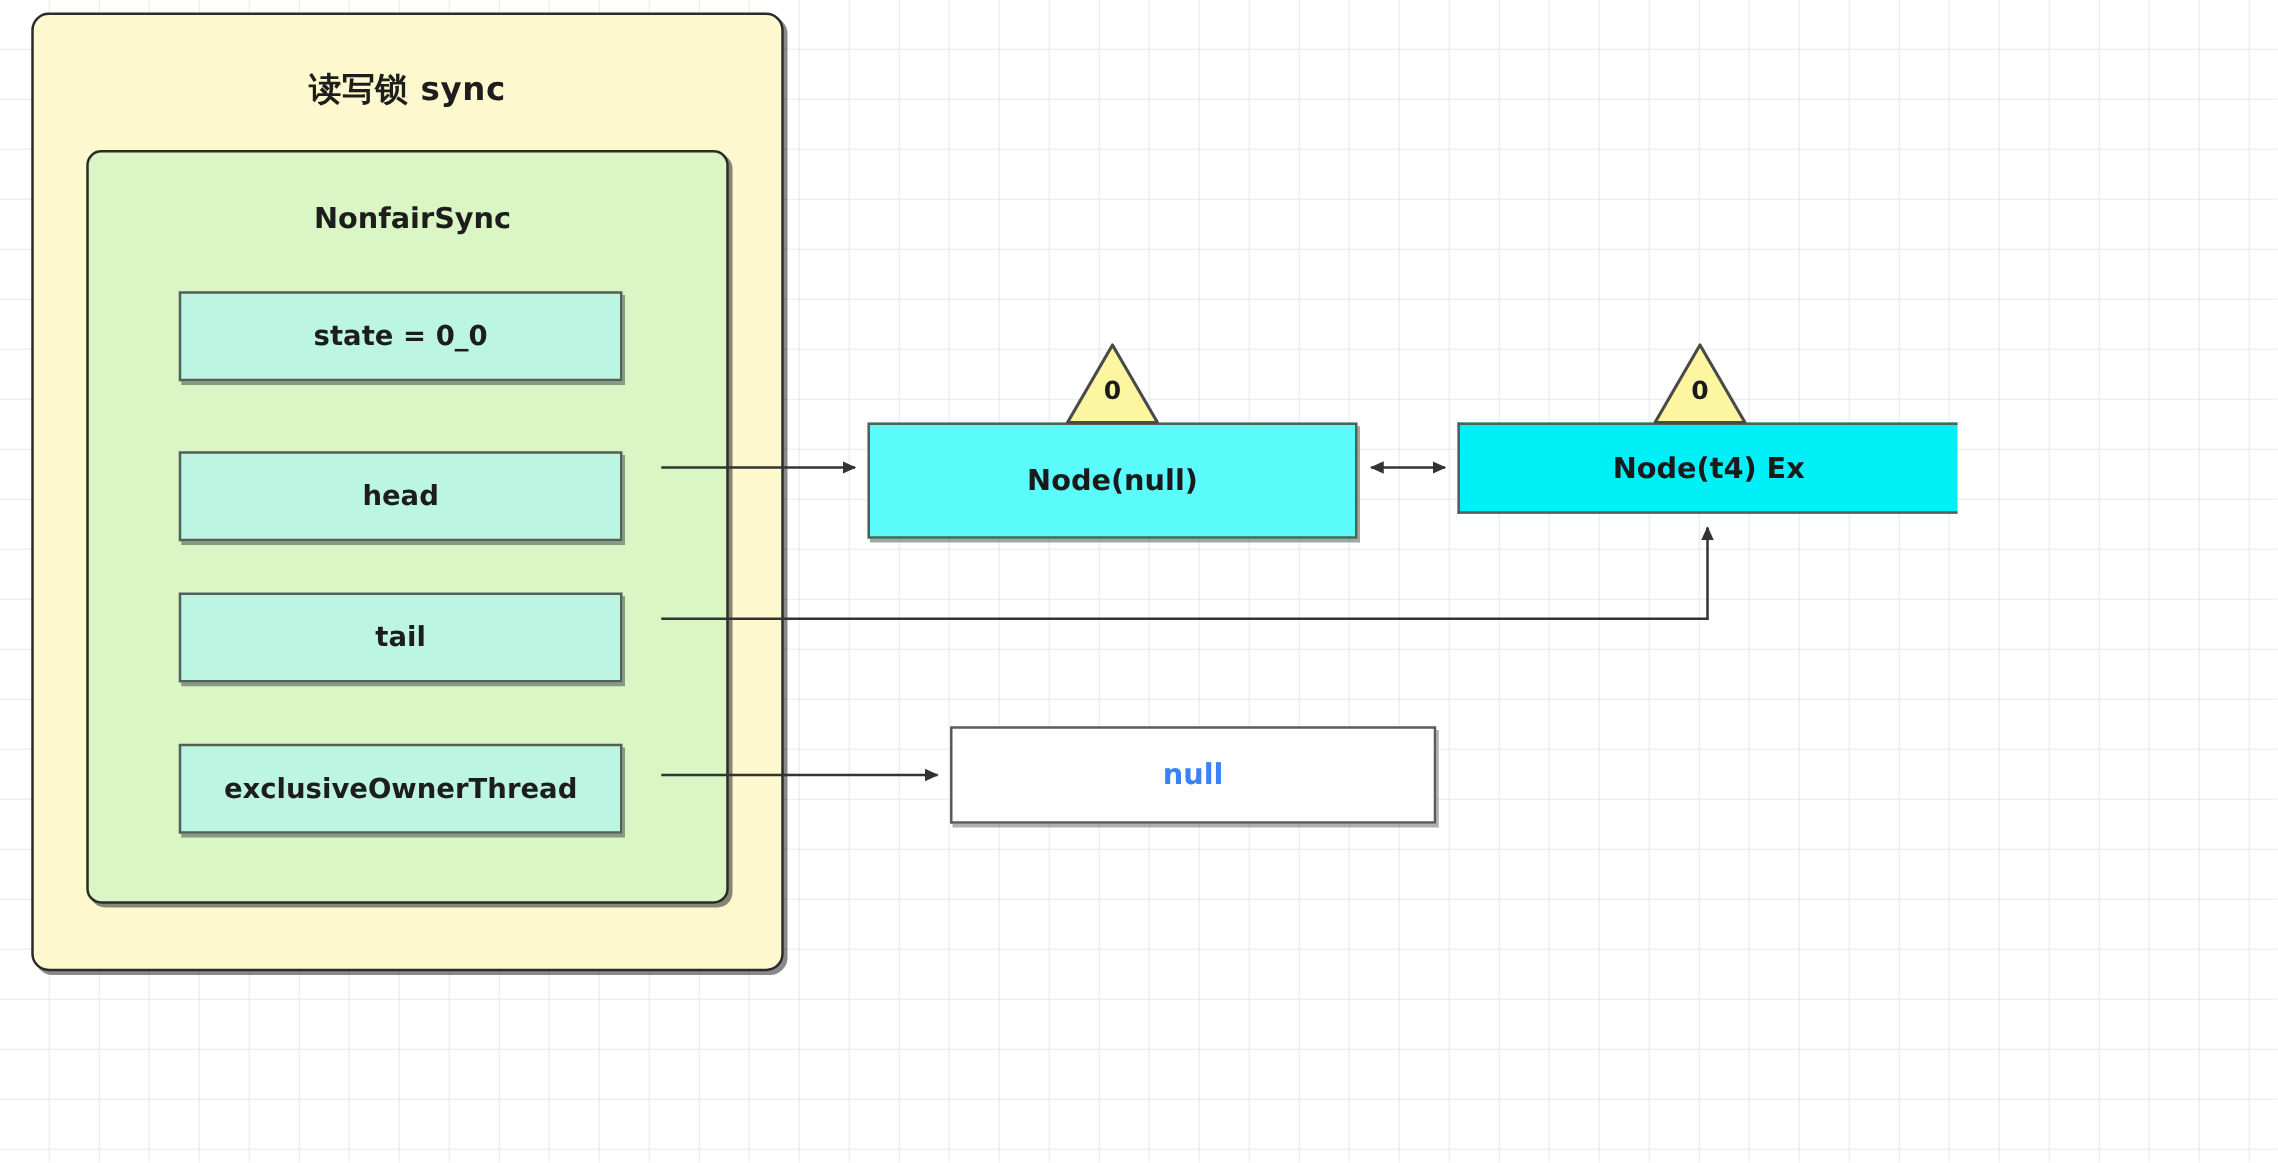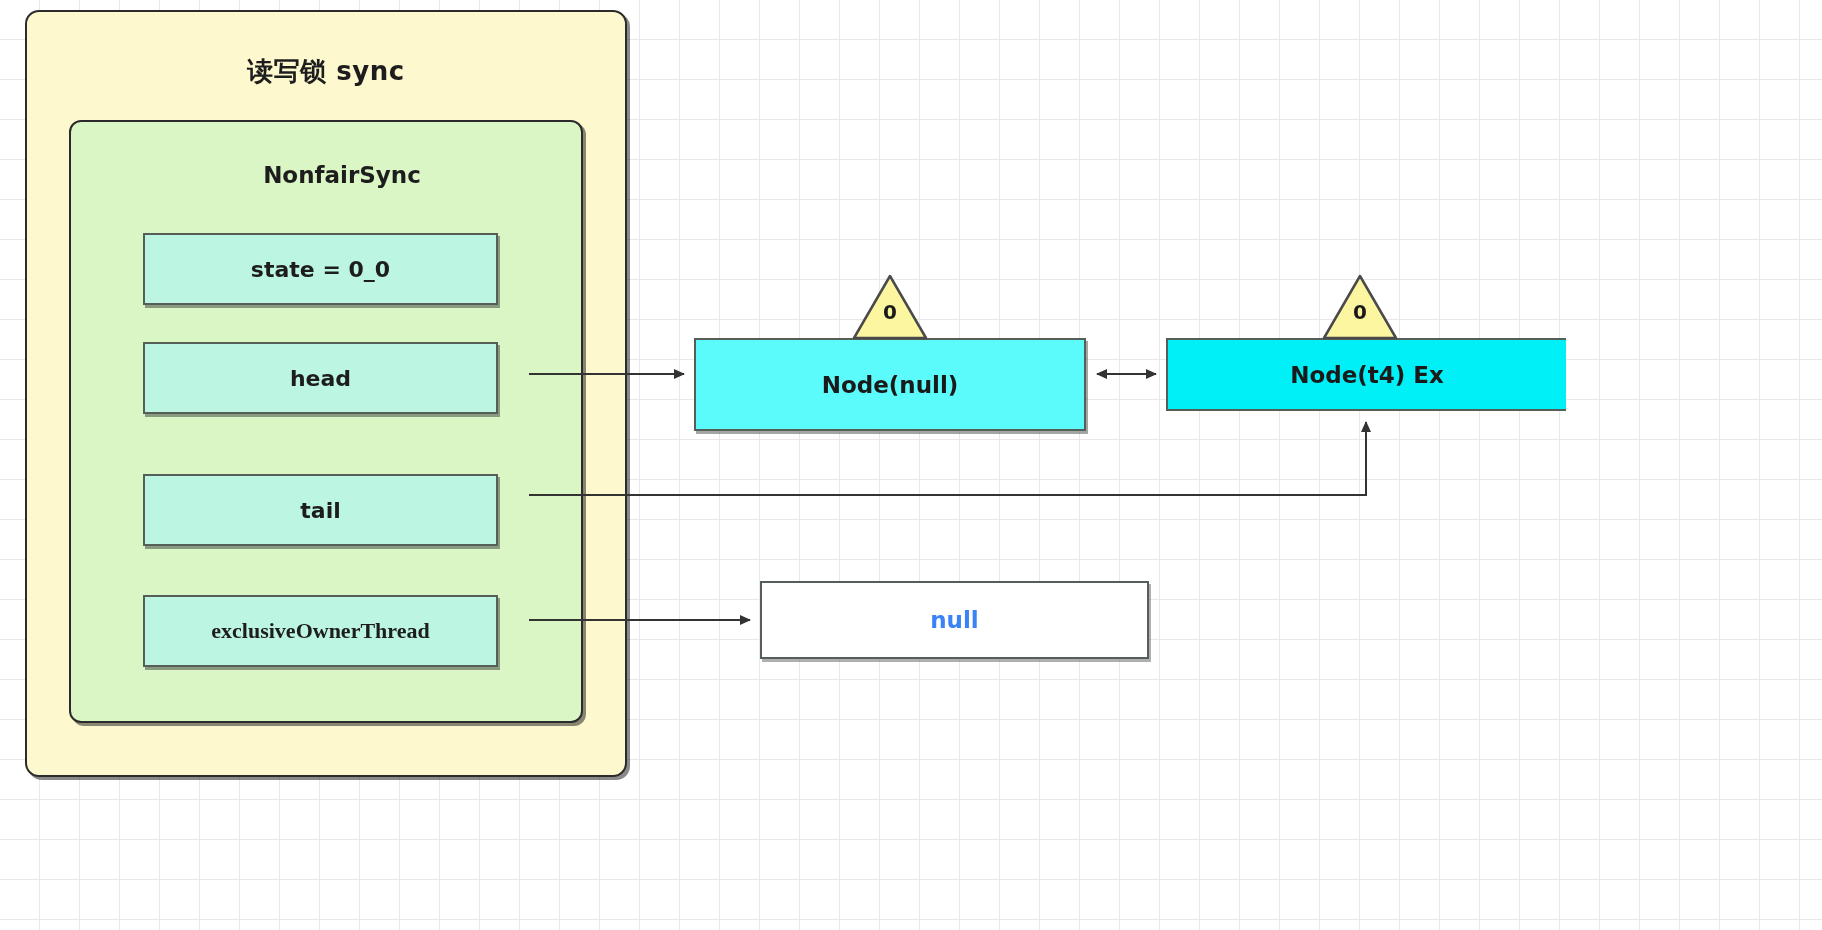--- a/index.html
+++ b/index.html
@@ -56,21 +56,21 @@
     width: 514px;
     height: 603px;
     background: #d9f6c4;
     border: 2px solid #2b2b2b;
     border-radius: 12px;
     box-sizing: border-box;
     box-shadow: 3px 3px 0 rgba(40,40,40,0.55);
   }
   .inner-title {
     position: absolute;
-    left: 16px;
+    left: 4px;
     top: 40px;
     width: 100%;
     text-align: center;
     font-size: 23px;
     font-weight: bold;
     color: #1d1d1d;
   }
 
   
   .field-box {
@@ -83,23 +83,23 @@
     box-sizing: border-box;
     display: flex;
     align-items: center;
     justify-content: center;
     font-size: 22px;
     font-weight: bold;
     color: #1d1d1d;
     box-shadow: 2px 3px 0 rgba(70,80,72,0.55);
   }
   .field-state { top: 111px; }
-  .field-head  { top: 220px; }
+  .field-head  { top: 239px; }
   .field-tail  { top: 352px; }
-  .field-eot   { top: 473px; font-family: Liberation Serif, serif; }
+  .field-eot   { top: 473px; }
 
   
   .node {
     position: absolute;
     border: 2px solid #555f57;
     box-sizing: border-box;
     display: flex;
     align-items: center;
     justify-content: center;
     font-size: 23px;

